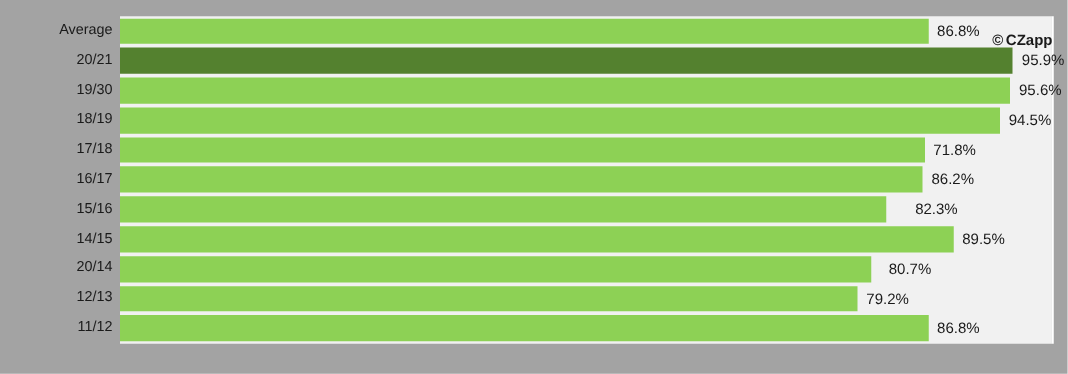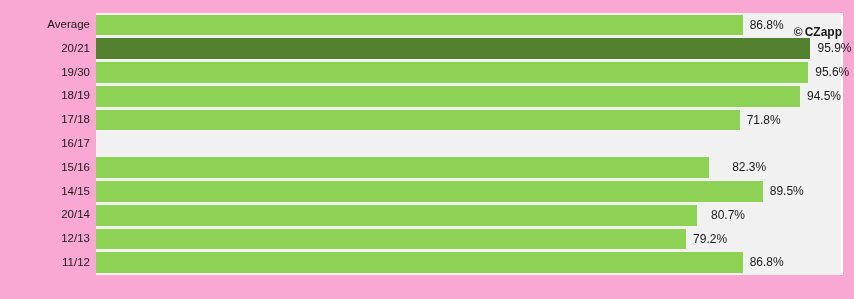--- a/index.html
+++ b/index.html
@@ -11,21 +11,21 @@
     height: 299px;
     background: #ffffff;
     font-family: "Liberation Sans", sans-serif;
     overflow: hidden;
   }
 
   #chart-root {
     position: relative;
     width: 854px;
     height: 299px;
-    background: #f9a8d4;
+    background: #a3a3a3;
   }
 
   
   #plot-area {
     position: absolute;
     left: 96px;
     top: 13px;
     width: 745px;
     height: 262px;
     background: #f1f1f1;
@@ -148,20 +148,24 @@
       </div>
       <div class="row">
         <div class="cat-label">17/18</div>
         <div class="bar-track">
           <div class="bar" style="width: 643.68px;"></div>
           <div class="bar-value" style="left: 643.68px;">71.8%</div>
         </div>
       </div>
       <div class="row">
         <div class="cat-label">16/17</div>
+        <div class="bar-track">
+          <div class="bar" style="width: 642.19px;"></div>
+          <div class="bar-value" style="left: 642.19px;">86.2%</div>
+        </div>
       </div>
       <div class="row">
         <div class="cat-label">15/16</div>
         <div class="bar-track">
           <div class="bar" style="width: 613.135px;"></div>
           <div class="bar-value" style="left: 613.135px; padding-left: 23px;">82.3%</div>
         </div>
       </div>
       <div class="row">
         <div class="cat-label">14/15</div>

